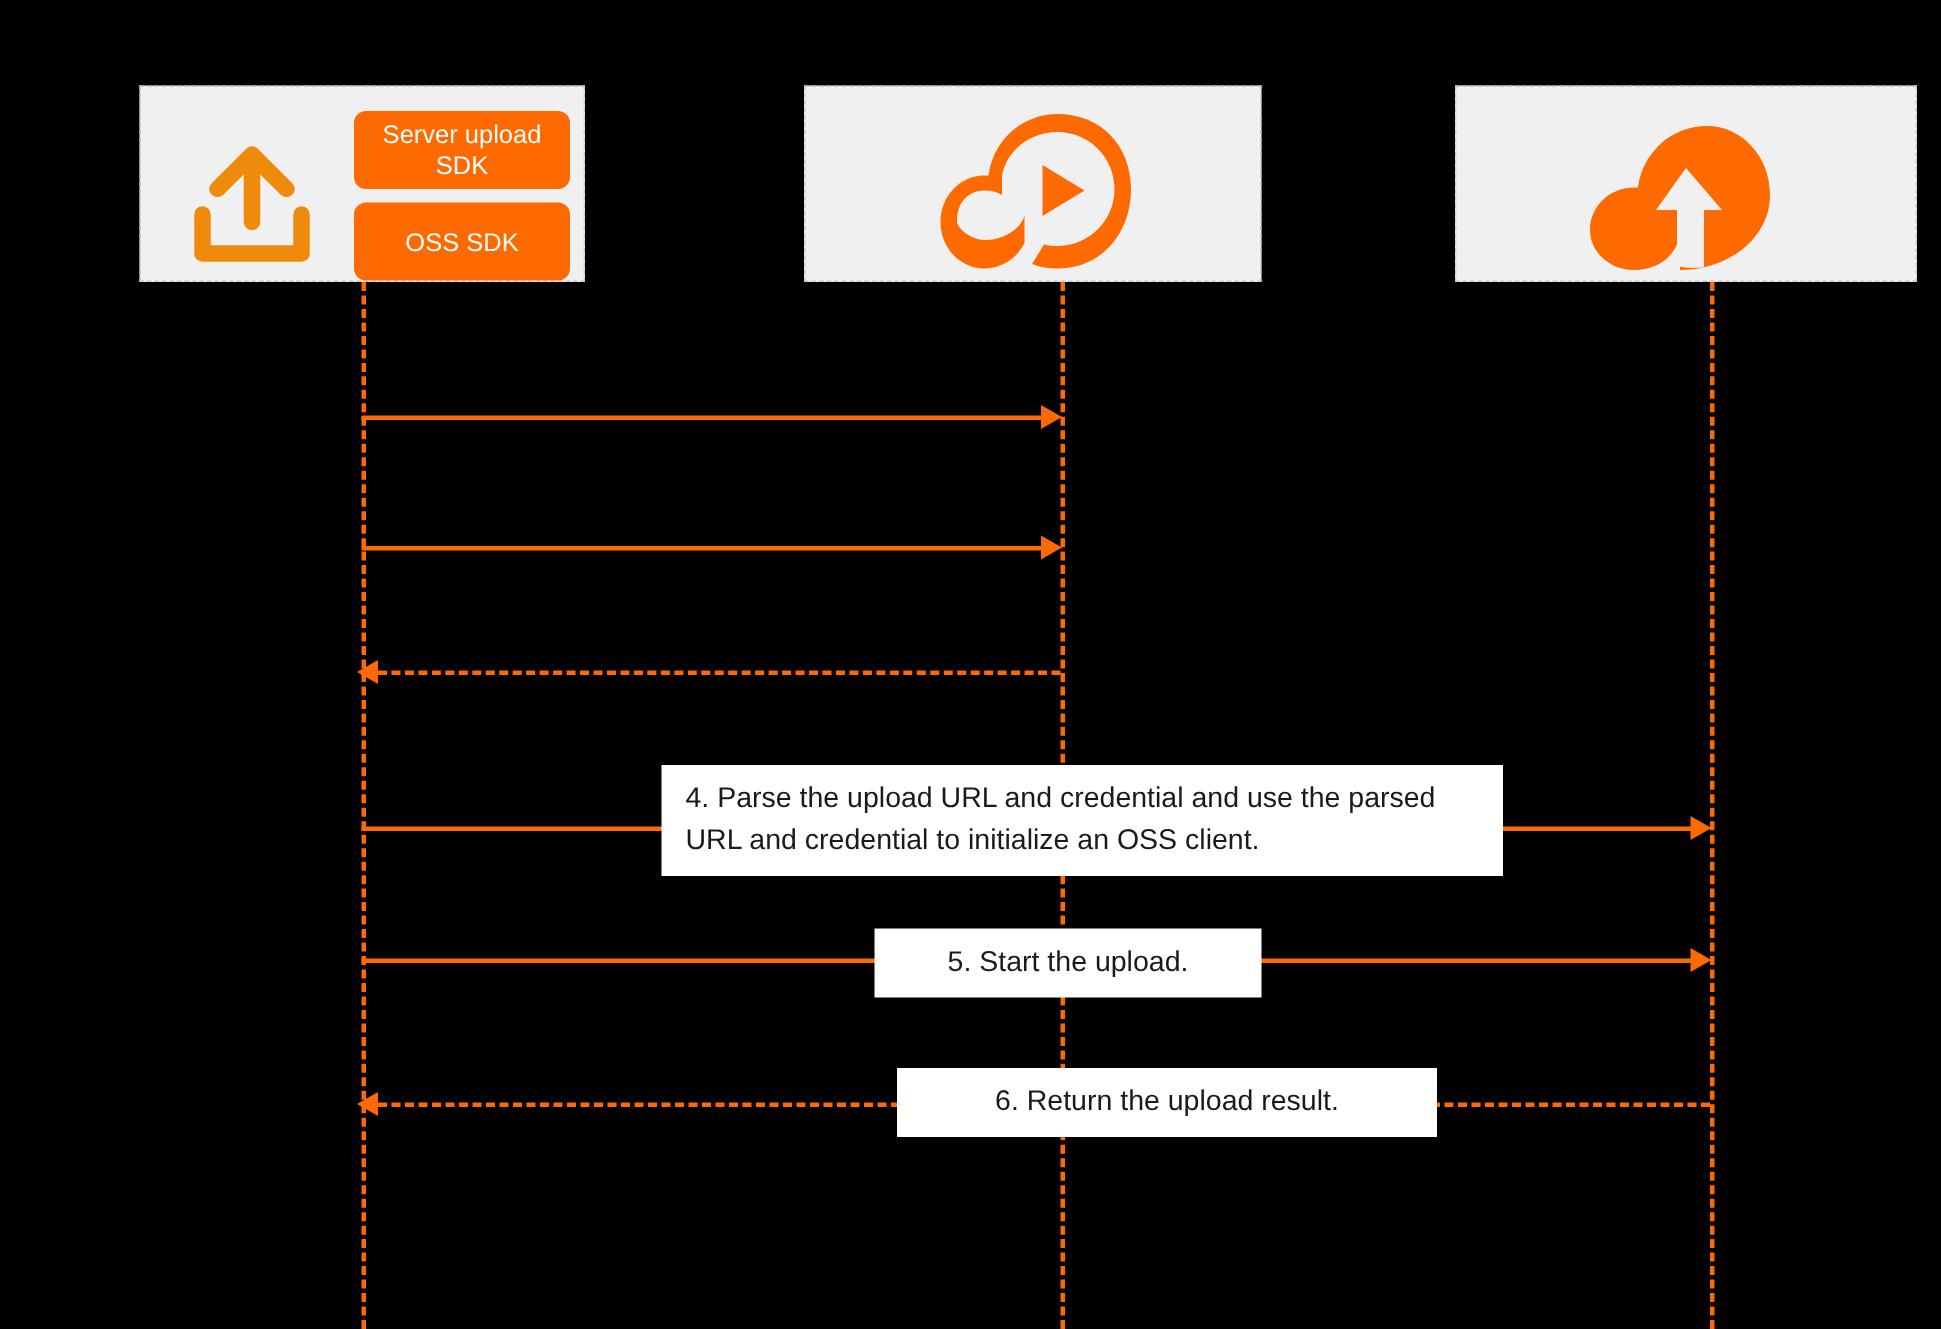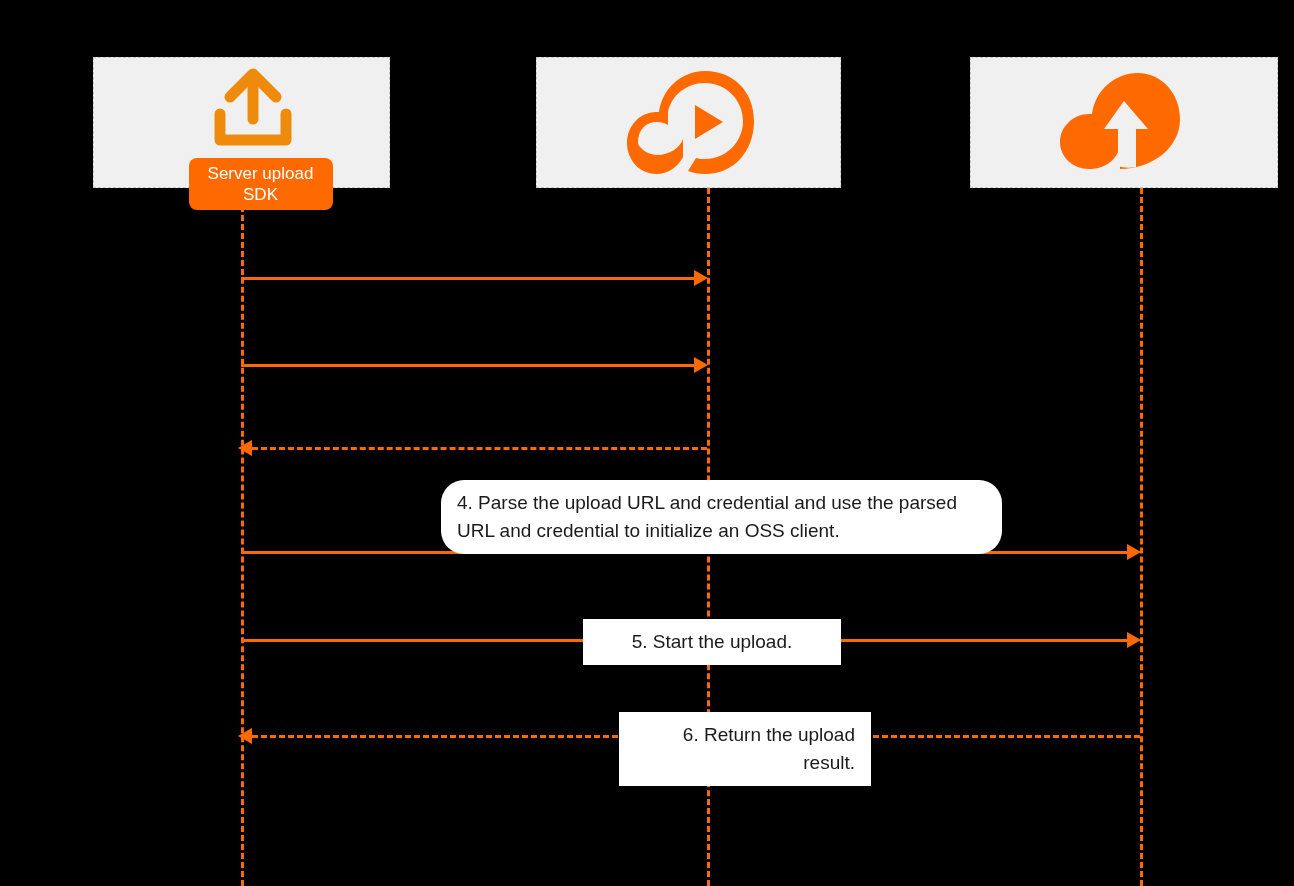--- a/index.html
+++ b/index.html
@@ -22,22 +22,21 @@
     height: 886px;
   }
 
   
   .actor-box {
     position: absolute;
     background: #f0f0f0;
     border: 1px dashed #c9c9c9;
     box-sizing: border-box;
     display: flex;
-    align-items: center;
-    flex-direction: column;
+    align-items: flex-end;
   }
   #actor-box-0 {
     left: 93px;  top: 57px;  width: 297px; height: 131px;
     justify-content: flex-start;
     padding-left: 22px;
   }
   #actor-box-1 {
     left: 536px; top: 57px;  width: 305px; height: 131px;
     justify-content: center;
   }
@@ -138,20 +137,21 @@
       <svg width="94" height="92" viewBox="0 0 94 92" aria-hidden="true">
         <g fill="none" stroke="#EF8B0C" stroke-width="11" stroke-linecap="round" stroke-linejoin="round">
           <path d="M47 13 L47 57"></path>
           <path d="M24 35 L47 12 L70 35"></path>
           <path d="M14 52 L14 78 L80 78 L80 52"></path>
         </g>
       </svg>
     </div>
     <div class="sdk-buttons">
       <div class="sdk-btn">Server upload SDK</div>
+      <div class="sdk-btn">OSS SDK</div>
     </div>
   </div>
 
   <div class="actor-box" id="actor-box-1">
     <div>
       <svg width="132" height="112" viewBox="0 0 132 112" aria-hidden="true">
         <g fill="#FF6A00">
           <path d="M82 6 C58 6 39 24 36 47 C35 47 34 47 33 47
                    C17 47 4 61 4 78 C4 95 17 109 33 109
                    C45 109 55 102 60 92 L60 74
@@ -195,23 +195,23 @@
   <div class="msg-line" style="left:241px; top:364px; width:455px;"></div>
   <div class="arrow-head right" style="left:694px; top:357px;"></div>
   <div class="msg-label hidden-label centered" style="left:330px; top:337px; width:290px;"></div>
 
   <div class="msg-line dashed" style="left:252px; top:447px; width:455px;"></div>
   <div class="arrow-head left" style="left:238px; top:440px;"></div>
   <div class="msg-label hidden-label centered" style="left:330px; top:420px; width:290px;"></div>
 
   <div class="msg-line" style="left:241px; top:551px; width:888px;"></div>
   <div class="arrow-head right" style="left:1127px; top:544px;"></div>
-  <div class="msg-label" style="left:441px; top:480px; width:561px;border-radius:23px;">4. Parse the upload URL and credential and use the parsed URL and credential to initialize an OSS client.</div>
+  <div class="msg-label" style="left:441px; top:510px; width:561px;">4. Parse the upload URL and credential and use the parsed URL and credential to initialize an OSS client.</div>
 
   <div class="msg-line" style="left:241px; top:639px; width:888px;"></div>
   <div class="arrow-head right" style="left:1127px; top:632px;"></div>
   <div class="msg-label centered" style="left:583px; top:619px; width:258px;">5. Start the upload.</div>
 
   <div class="msg-line dashed" style="left:252px; top:735px; width:888px;"></div>
   <div class="arrow-head left" style="left:238px; top:728px;"></div>
-  <div class="msg-label centered" style="left:619px; top:712px; width:252px;text-align:right;">6. Return the upload result.</div>
+  <div class="msg-label centered" style="left:598px; top:712px; width:360px;">6. Return the upload result.</div>
 
 </div>
 
 </body></html>

